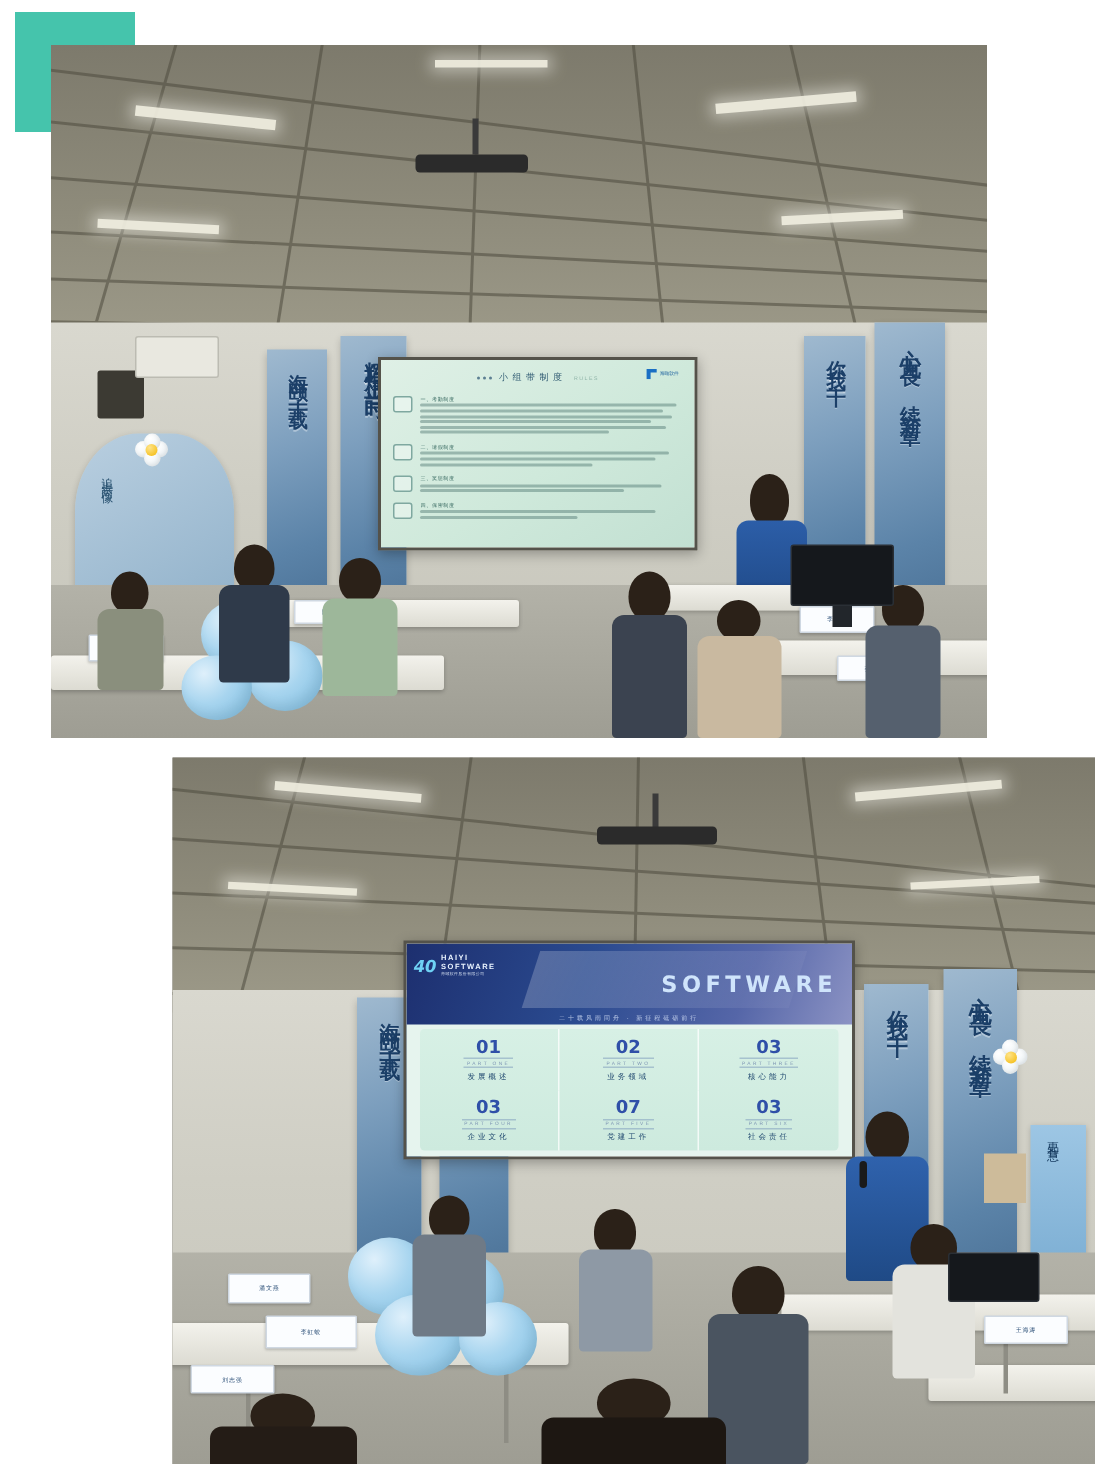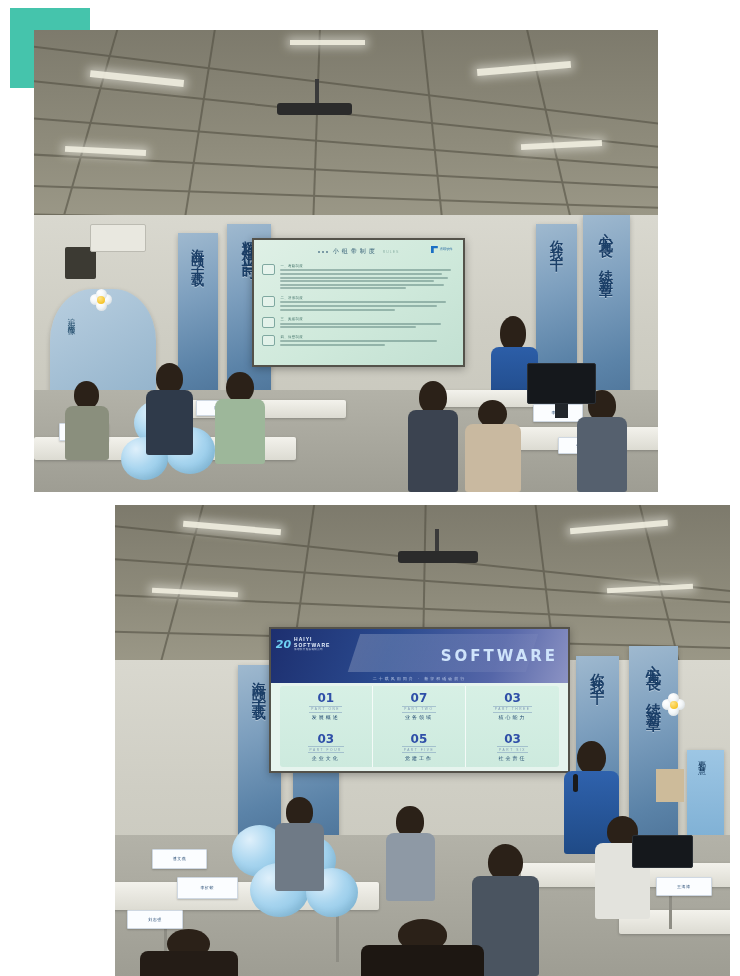--- a/index.html
+++ b/index.html
@@ -604,54 +604,54 @@
       <div style="writing-mode:vertical-rl;text-orientation:upright;font-size:8px;color:#15395e;letter-spacing:3px;padding:10% 0 0 22%;font-family:'DejaVu Serif',serif;">更智慧</div>
     </div>
 
     <div class="wall-box" style="left:88%;top:56%;width:4.5%;height:7%"></div>
 
     <div class="screen" style="left:25%;top:26%;width:49%;height:31%;">
       <div class="slide-content">
 
         <div class="slide-top">
           <div class="content-logo">
-            <span class="content-logo-20">20</span>
+            <span class="content-logo-20">40</span>
             <span class="content-logo-name">
               <b>HAIYI</b>
               <b>SOFTWARE</b>
               <span>海颐软件股份有限公司</span>
             </span>
           </div>
           <div class="content-word">SOFTWARE</div>
           <div class="slide-subline">二十载风雨同舟 · 新征程砥砺前行</div>
         </div>
 
         <div class="content-grid">
           <div class="content-cell">
             <div class="cell-num">01</div>
             <div class="cell-part">PART ONE</div>
             <div class="cell-label">发展概述</div>
           </div>
           <div class="content-cell">
-            <div class="cell-num">07</div>
+            <div class="cell-num">02</div>
             <div class="cell-part">PART TWO</div>
             <div class="cell-label">业务领域</div>
           </div>
           <div class="content-cell">
             <div class="cell-num">03</div>
             <div class="cell-part">PART THREE</div>
             <div class="cell-label">核心能力</div>
           </div>
           <div class="content-cell">
             <div class="cell-num">03</div>
             <div class="cell-part">PART FOUR</div>
             <div class="cell-label">企业文化</div>
           </div>
           <div class="content-cell">
-            <div class="cell-num">05</div>
+            <div class="cell-num">07</div>
             <div class="cell-part">PART FIVE</div>
             <div class="cell-label">党建工作</div>
           </div>
           <div class="content-cell">
             <div class="cell-num">03</div>
             <div class="cell-part">PART SIX</div>
             <div class="cell-label">社会责任</div>
           </div>
         </div>
       </div>

